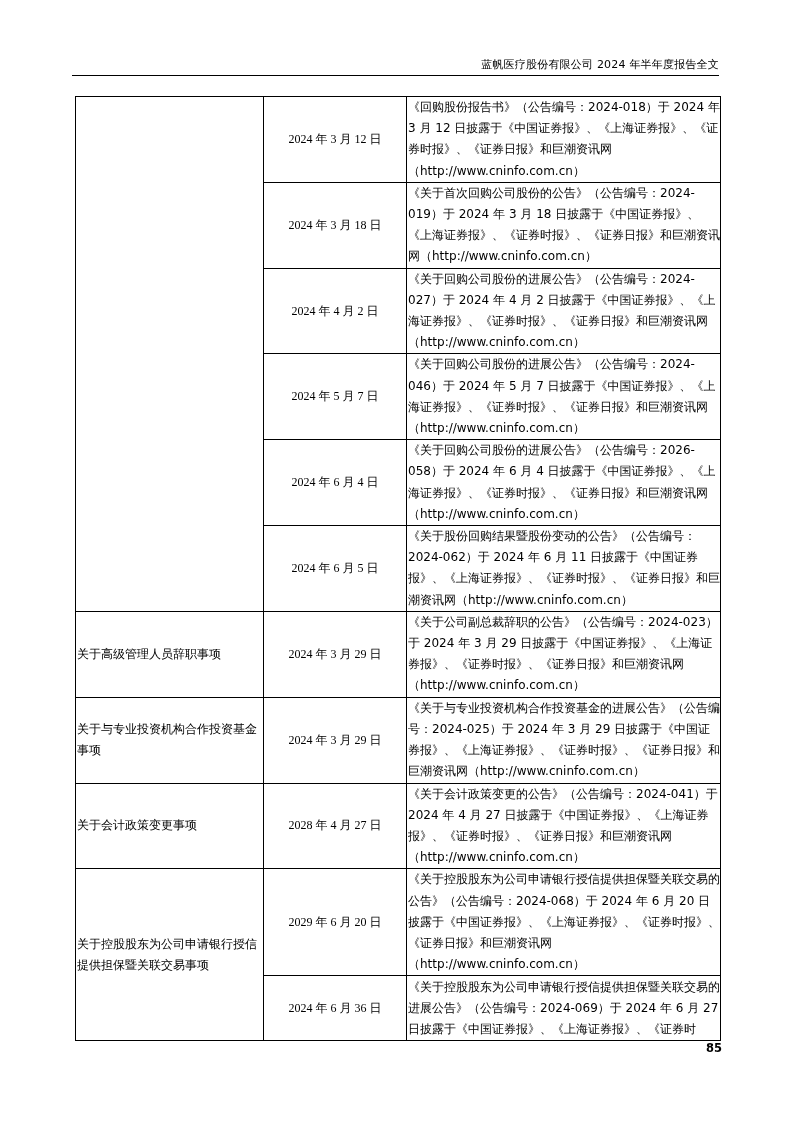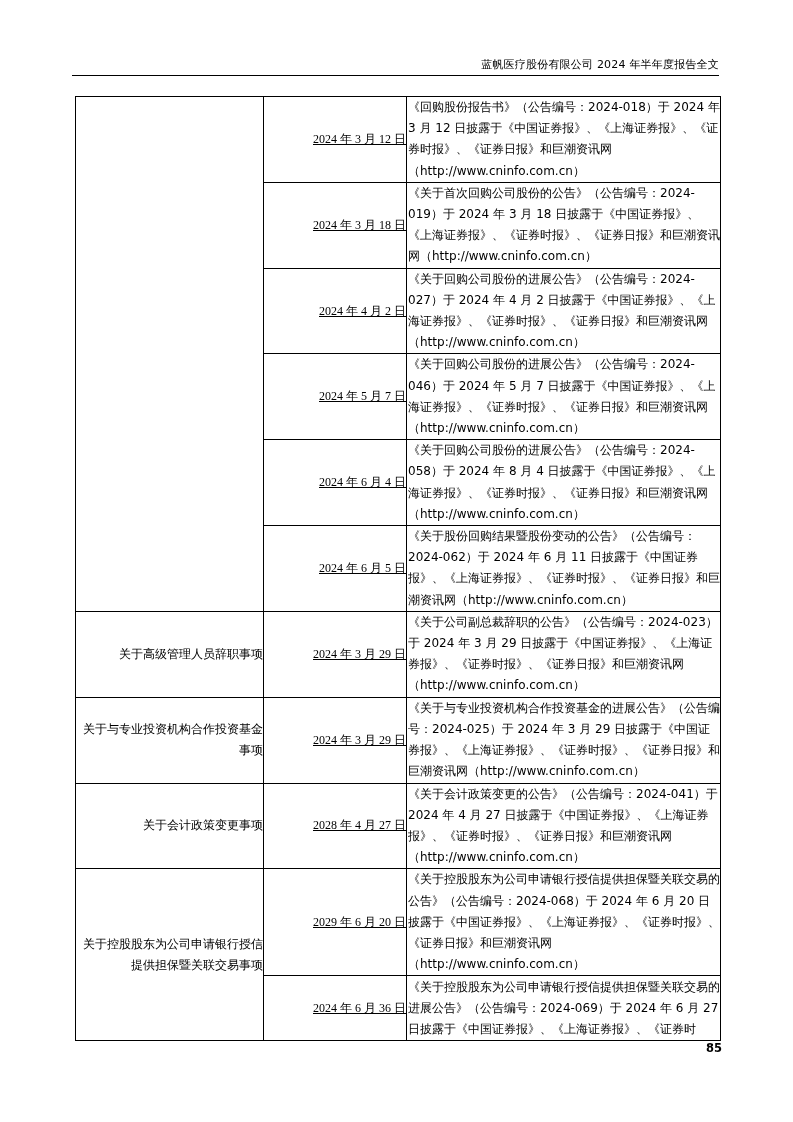--- a/index.html
+++ b/index.html
@@ -3,22 +3,22 @@
 <meta charset="utf-8">
 <style>
   html, body { margin: 0; padding: 0; background: #ffffff; }
   body { width: 793px; height: 1122px; position: relative; overflow: hidden;
          font-family: "DejaVu Sans", sans-serif; color: #000; }
   .header-title { position: absolute; right: 74px; top: 57px; font-size: 11px; letter-spacing: 0.2px; }
   .header-rule { position: absolute; left: 72px; top: 75px; width: 647px; height: 1px; background: #000; }
   table.report { position: absolute; left: 75px; top: 96px; border-collapse: collapse; table-layout: fixed; width: 645px; }
   table.report td { border: 1px solid #000; padding: 0; vertical-align: middle; font-size: 12px; }
   col.c1 { width: 188px; } col.c2 { width: 143px; } col.c3 { width: 314px; }
-  .matter { text-align: right; line-height: 21px; padding-left: 1px !important; }
-  .date { text-align: right; font-family: "Liberation Serif", serif; font-size: 12px; text-decoration: underline; }
+  .matter { text-align: left; line-height: 21px; padding-left: 1px !important; }
+  .date { text-align: center; font-family: "Liberation Serif", serif; font-size: 12px; }
   .desc { line-height: 21.2px; padding: 0 0 0 1px !important; font-size: 11.6px; text-align: left; }
   tr.r85 td { height: 84px; }
   tr.r65 td { height: 64px; }
   .page-no { position: absolute; left: 706px; top: 1041px; font-size: 11.5px; font-weight: bold; }
 </style>
 </head>
 <body>
 
 <div class="header-title">蓝帆医疗股份有限公司 2024 年半年度报告全文</div>
 <div class="header-rule"></div>
@@ -42,21 +42,21 @@
     <tr class="r85">
       <td class="date">2024 年 4 月 2 日</td>
       <td class="desc">《关于回购公司股份的进展公告》（公告编号：2024-027）于 2024 年 4 月 2 日披露于《中国证券报》、《上海证券报》、《证券时报》、《证券日报》和巨潮资讯网（http://www.cninfo.com.cn）</td>
     </tr>
     <tr class="r85">
       <td class="date">2024 年 5 月 7 日</td>
       <td class="desc">《关于回购公司股份的进展公告》（公告编号：2024-046）于 2024 年 5 月 7 日披露于《中国证券报》、《上海证券报》、《证券时报》、《证券日报》和巨潮资讯网（http://www.cninfo.com.cn）</td>
     </tr>
     <tr class="r85">
       <td class="date">2024 年 6 月 4 日</td>
-      <td class="desc">《关于回购公司股份的进展公告》（公告编号：2024-058）于 2024 年 8 月 4 日披露于《中国证券报》、《上海证券报》、《证券时报》、《证券日报》和巨潮资讯网（http://www.cninfo.com.cn）</td>
+      <td class="desc">《关于回购公司股份的进展公告》（公告编号：2026-058）于 2024 年 6 月 4 日披露于《中国证券报》、《上海证券报》、《证券时报》、《证券日报》和巨潮资讯网（http://www.cninfo.com.cn）</td>
     </tr>
     <tr class="r85">
       <td class="date">2024 年 6 月 5 日</td>
       <td class="desc">《关于股份回购结果暨股份变动的公告》（公告编号：2024-062）于 2024 年 6 月 11 日披露于《中国证券报》、《上海证券报》、《证券时报》、《证券日报》和巨潮资讯网（http://www.cninfo.com.cn）</td>
     </tr>
     <tr class="r85">
       <td class="matter">关于高级管理人员辞职事项</td>
       <td class="date">2024 年 3 月 29 日</td>
       <td class="desc">《关于公司副总裁辞职的公告》（公告编号：2024-023）于 2024 年 3 月 29 日披露于《中国证券报》、《上海证券报》、《证券时报》、《证券日报》和巨潮资讯网（http://www.cninfo.com.cn）</td>
     </tr>

